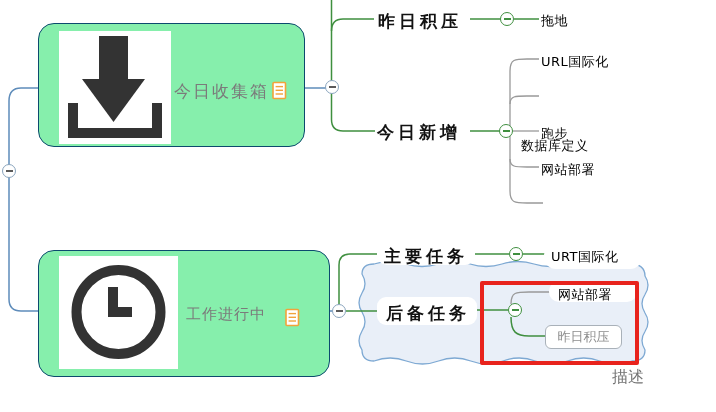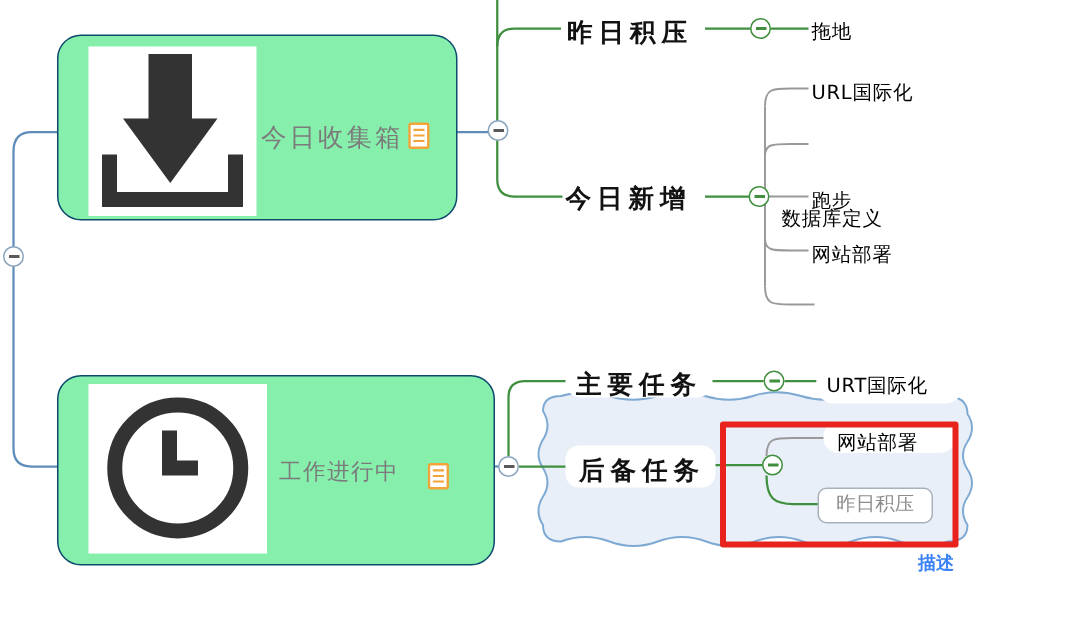--- a/index.html
+++ b/index.html
@@ -25,21 +25,21 @@
   .collapse.green-c{border:1.3px solid #3f8f3f;}
   .collapse::after{
     content:"";position:absolute;left:50%;top:50%;width:7px;height:2px;margin:-1px 0 0 -3.5px;
   }
   .collapse.node-c::after{background:#5a5a5a;}
   .collapse.green-c::after{background:#3f8f3f;}
   #highlight-box{
     position:absolute;left:480px;top:281px;width:159px;height:84px;
     border:4px solid #e8231d;box-sizing:border-box;z-index:9;border-radius:2px;
   }
-  #desc-label{position:absolute;left:612px;top:367px;font-size:12px;font-weight:700;color:#3b82f6;z-index:10;white-space:nowrap;}
+  #desc-label{position:absolute;left:612px;top:367px;font-size:16px;font-weight:400;color:#737373;z-index:10;white-space:nowrap;}
   .opbox{
     position:absolute;left:545px;top:325px;width:75px;height:22px;background:#fff;
     border:1px solid #a9b1b9;border-radius:6px;z-index:5;
     text-align:center;line-height:22px;font-size:13px;color:#8d8d8d;white-space:nowrap;
   }
 </style>
 </head>
 <body>
 
 <div id="canvas">

